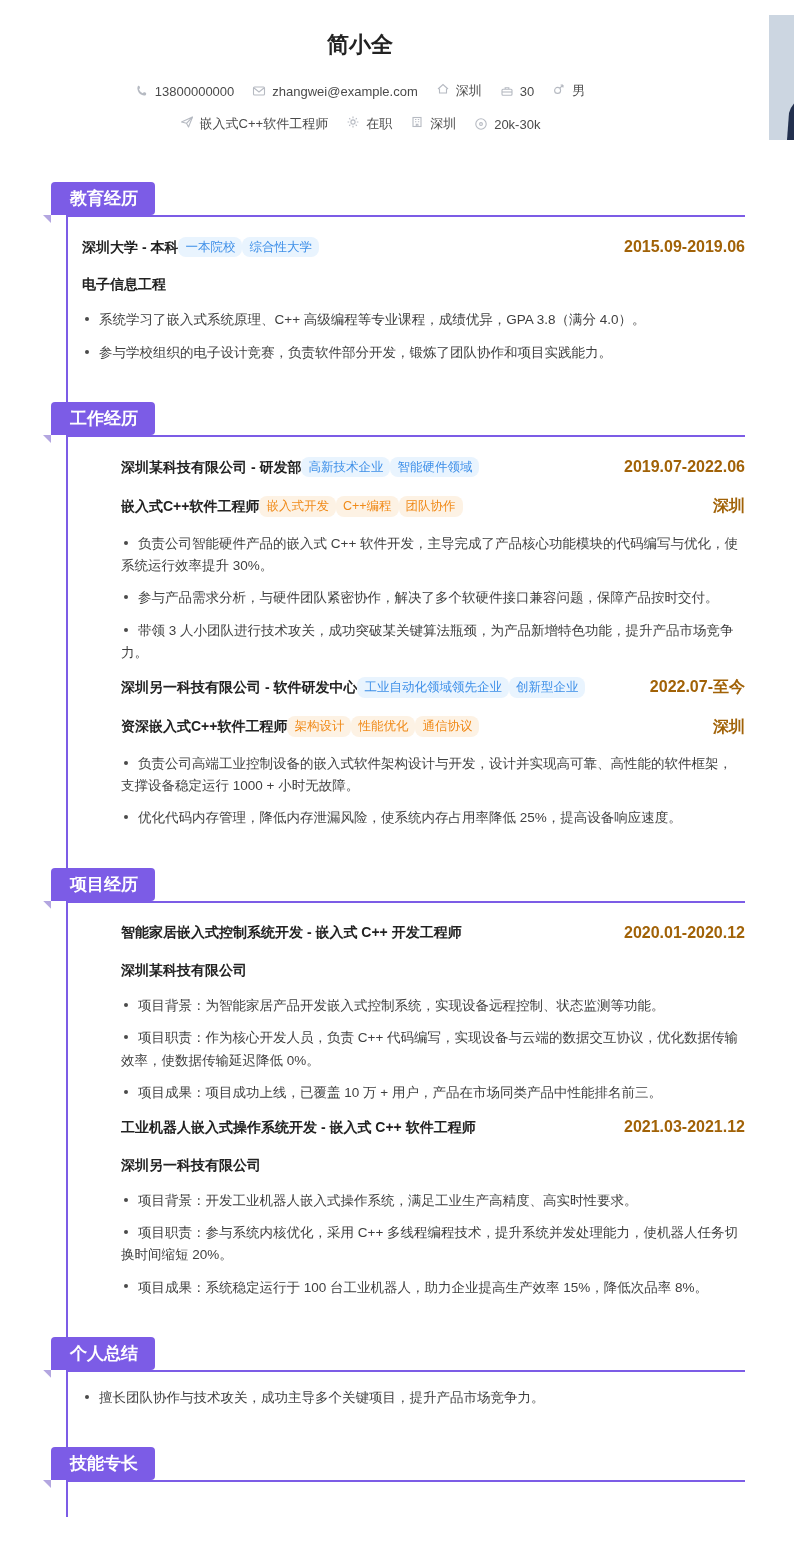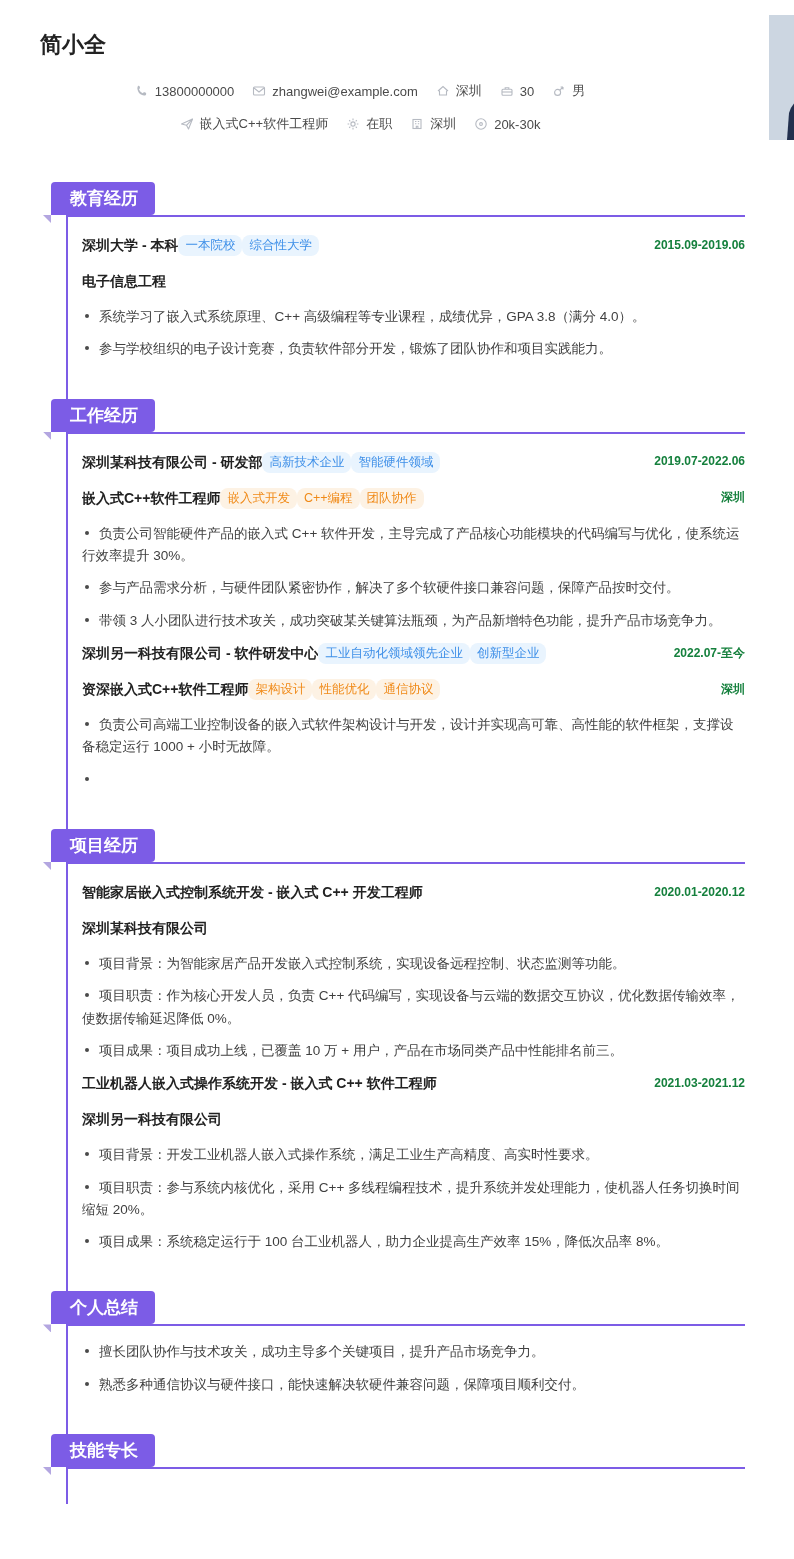--- a/index.html
+++ b/index.html
@@ -7,23 +7,23 @@
   .page {
     position:relative;
     width:794px; min-height:1559px;
     margin:0 auto;
     font-family:"Liberation Sans", sans-serif;
     color:#3f3f3f;
     background:#fff;
   }
   
   .header { position:relative; padding:16px 114px 6px 40px; }
-  .name { text-align:left; font-size:22px; font-weight:bold; color:#222; margin:14px 0 22px; }
+  .name { text-align:center; font-size:22px; font-weight:bold; color:#222; margin:14px 0 22px; }
   .contact-row { display:flex; justify-content:center; align-items:center; gap:18px; font-size:13px; color:#4a4a4a; margin-bottom:15px; }
-  .contact-item { display:flex; align-items:center; gap:6px; white-space:nowrap; }
+  .contact-item { display:flex; gap:6px; white-space:nowrap; }
   .cicon { width:14px; height:14px; flex:0 0 auto; }
   .cicon svg { display:block; width:14px; height:14px; }
   .photo { position:absolute; top:15px; right:-65px; width:90px; height:125px; overflow:hidden; }
   .photo svg { display:block; width:90px; height:125px; }
 
   
   .sections { margin:28px 49px 0 66px; border-left:2px solid var(--accent); padding-bottom:6px; }
   .section { margin-top:26px; }
   .section:first-child { margin-top:0; }
   .tab-row { border-bottom:2px solid var(--accent); line-height:0; }
@@ -34,31 +34,31 @@
     font-size:17px; font-weight:bold; line-height:1;
     padding:8px 17px 8px 19px;
     border-radius:4px 4px 4px 0;
   }
   .fold { position:absolute; left:-8px; bottom:-8px; width:8px; height:8px; background:var(--fold); clip-path:polygon(100% 0, 100% 100%, 0 0); }
   .section-body { padding:15px 0 2px 14px; font-size:13.5px; line-height:1.65; }
 
   .entry-head { display:flex; align-items:center; margin:2px 0 13px; }
   .entry-left { display:flex; align-items:center; flex:1 1 auto; gap:0; flex-wrap:wrap; }
   .entry-title { font-size:14px; font-weight:bold; color:#222; }
-  .entry-date, .entry-loc { font-size:12px; font-weight:bold; color:#15803d; white-space:nowrap; margin-left:12px; }
+  .entry-date, .entry-loc { font-size:16px; font-weight:bold; color:#a16207; white-space:nowrap; margin-left:12px; }
   .subtitle { font-size:14px; font-weight:bold; color:#222; margin:2px 0 13px; }
 
   .tag { display:inline-block; font-size:12.5px; line-height:1; padding:4px 7px; border-radius:8px; }
   .tag.blue { color:var(--tagBlueText); background:var(--tagBlueBg); }
   .tag.orange { color:var(--tagOrangeText); background:var(--tagOrangeBg); }
 
   .bullet { margin:0 0 10px; color:#3f3f3f; }
   .dot { display:inline-block; width:4px; height:4px; border-radius:50%; background:#4a4a4a; vertical-align:middle; margin:0 10px 3px 3px; }
 
-  .entry-block { margin-bottom:8px; }
+  .entry-block { margin-bottom:8px;margin-left:39px; }
 
   
   .skills { display:grid; grid-template-columns:1fr 1fr; column-gap:70px; row-gap:24px; padding:6px 6px 6px 0; }
 </style>
 </head>
 <body>
 
 <div class="page">
 
   <div class="header">
@@ -234,21 +234,21 @@
           <div class="entry-head">
             <div class="entry-left">
               <span class="entry-title">资深嵌入式C++软件工程师</span>
               <span class="tag orange">架构设计</span>
               <span class="tag orange">性能优化</span>
               <span class="tag orange">通信协议</span>
             </div>
             <span class="entry-loc">深圳</span>
           </div>
           <div class="bullet"><span class="dot"></span><span>负责公司高端工业控制设备的嵌入式软件架构设计与开发，设计并实现高可靠、高性能的软件框架，支撑设备稳定运行 1000 + 小时无故障。</span></div>
-          <div class="bullet"><span class="dot"></span></div>
+          <div class="bullet"><span class="dot"></span><span>优化代码内存管理，降低内存泄漏风险，使系统内存占用率降低 25%，提高设备响应速度。</span></div>
         </div>
 
       </div>
     </div>
 
     <div class="section">
       <div class="tab-row">
         <div class="section-tab">
           <span>项目经历</span>
           <span class="fold"></span>
@@ -287,21 +287,20 @@
 
     <div class="section">
       <div class="tab-row">
         <div class="section-tab">
           <span>个人总结</span>
           <span class="fold"></span>
         </div>
       </div>
       <div class="section-body">
         <div class="bullet"><span class="dot"></span><span>擅长团队协作与技术攻关，成功主导多个关键项目，提升产品市场竞争力。</span></div>
-        <div class="bullet"><span class="dot"></span><span>熟悉多种通信协议与硬件接口，能快速解决软硬件兼容问题，保障项目顺利交付。</span></div>
       </div>
     </div>
 
     <div class="section">
       <div class="tab-row">
         <div class="section-tab">
           <span>技能专长</span>
           <span class="fold"></span>
         </div>
       </div>

